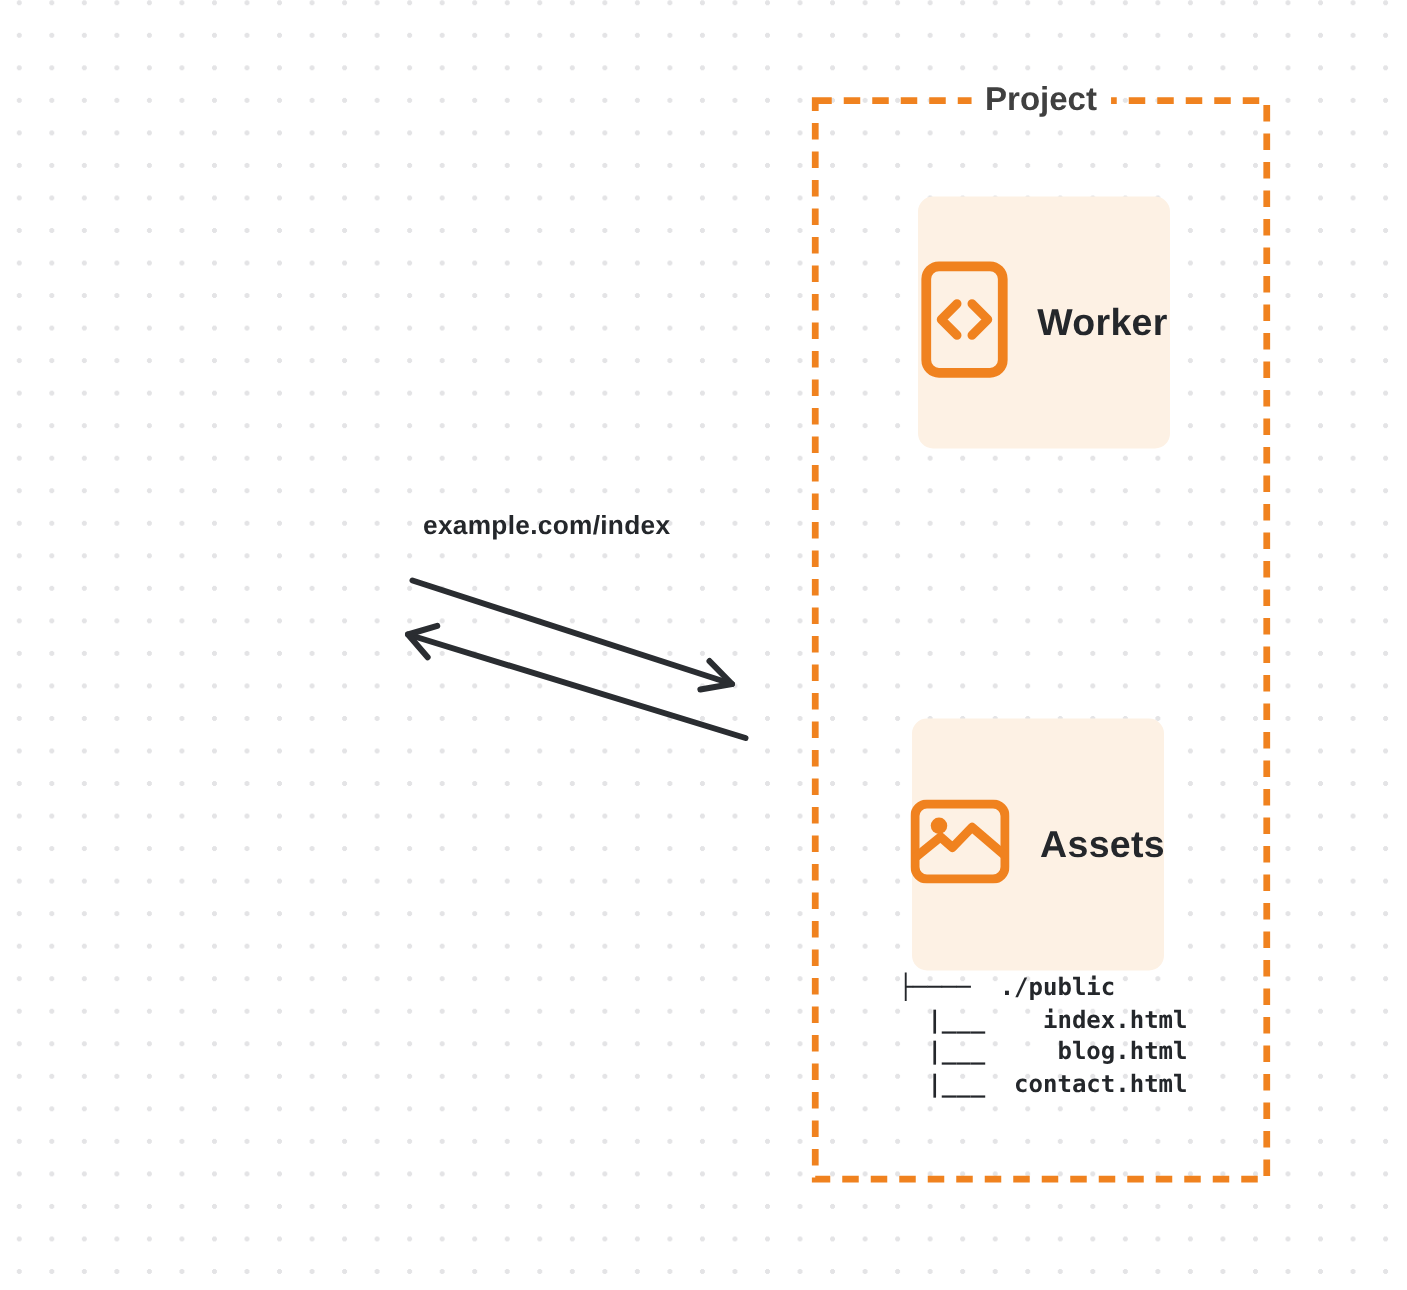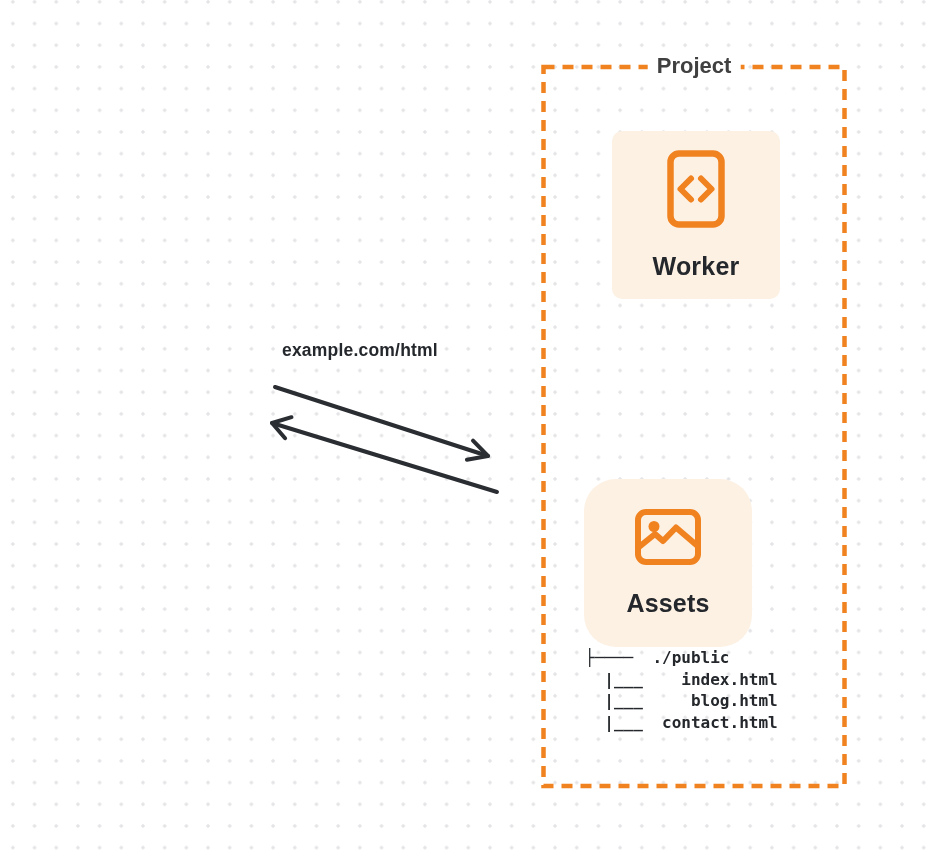--- a/index.html
+++ b/index.html
@@ -33,40 +33,40 @@
   .project-label {
     position: absolute; left: 694px; top: 52px;
     transform: translateX(-50%);
     font-size: 22px; font-weight: 700; line-height: 28px;
     color: #404040; background: #ffffff; padding: 0 9px;
     white-space: nowrap;
   }
   .card {
     position: absolute; width: 168px; height: 168px;
     background: #FDF1E4; border-radius: 10px;
-    display: flex; flex-direction: column;
+    display: flex; flex-direction: row;
     align-items: center; justify-content: center; gap: 20px;
   }
   .card.worker { left: 612px; top: 131px; }
-  .card.assets { left: 584px; top: 479px; border-radius: 32px; }
+  .card.assets { left: 608px; top: 479px; }
   .card-label { font-size: 25px; font-weight: 700; letter-spacing: .2px; }
   .tree {
-    position: absolute; left: 585px; top: 647px; margin: 0;
+    position: absolute; left: 599px; top: 647px; margin: 0;
     font-family: "DejaVu Sans Mono", "Liberation Mono", monospace;
     font-size: 16px; line-height: 21.5px; font-weight: 700;
     color: #24272B; white-space: pre;
   }
 </style>
 </head>
 <body>
 
 <div class="canvas">
 
 
-  <div class="request-label">example.com/html</div>
+  <div class="request-label">example.com/index</div>
 
   <svg class="overlay-svg" viewBox="0 0 938 860">
     <rect x="543.5" y="67" width="301" height="719" fill="none" stroke="#F0821F" stroke-width="4.5" stroke-dasharray="11 8"></rect>
     <g fill="none" stroke="#2A2D31" stroke-width="4" stroke-linecap="round" stroke-linejoin="round">
       <path d="M275 387 L488 456"></path>
       <polyline points="466.9,459.7 488,456 473,440.7"></polyline>
       <path d="M497 492 L272 423"></path>
       <polyline points="291.5,417.2 272,423 285.1,438.2"></polyline>
     </g>
   </svg>

